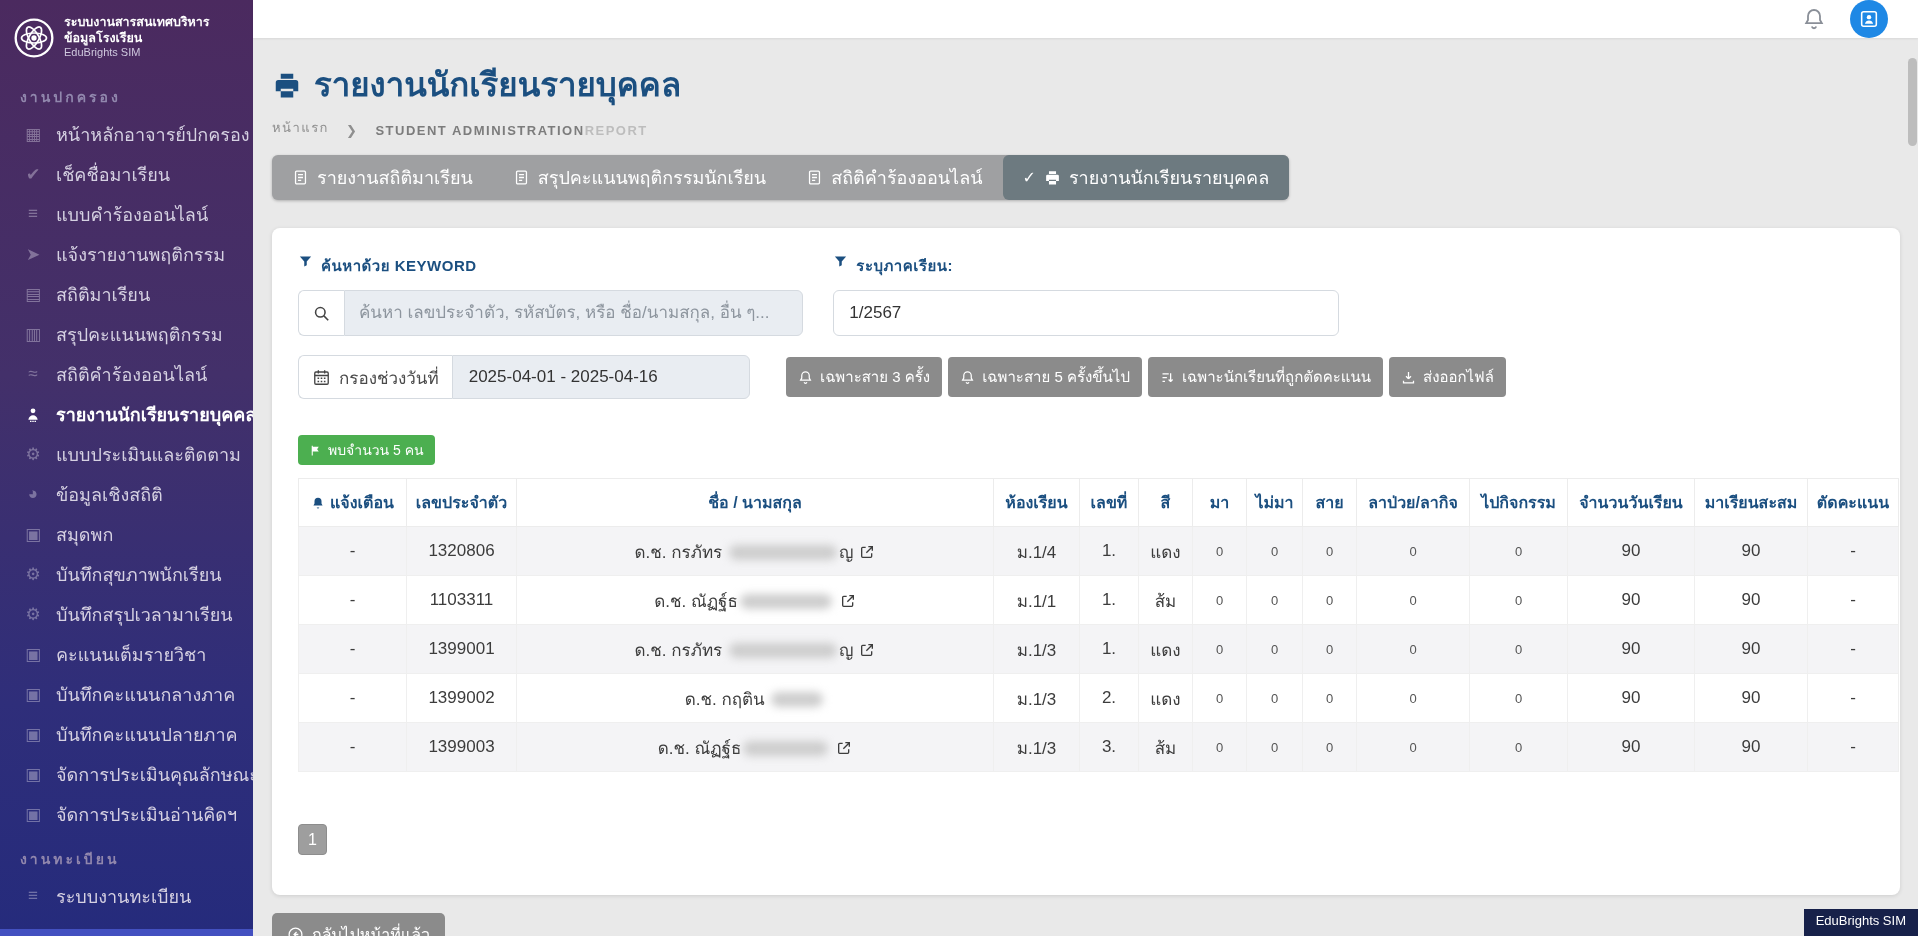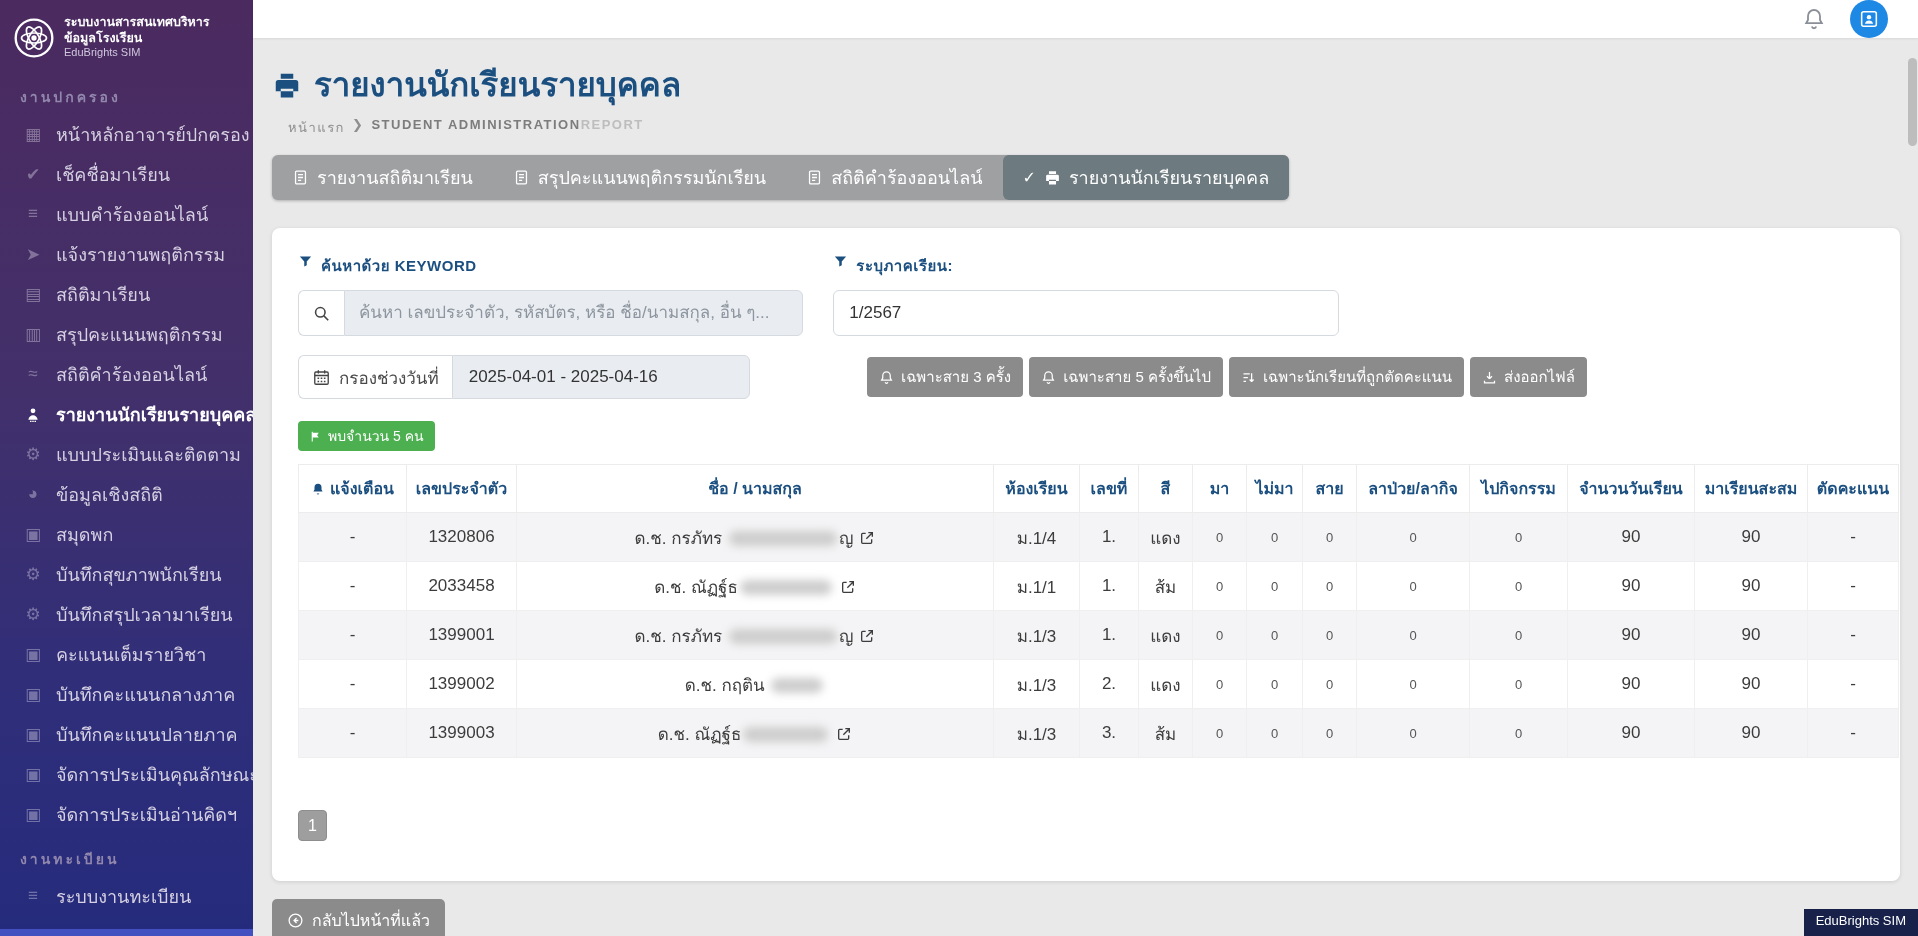--- a/index.html
+++ b/index.html
@@ -42,21 +42,21 @@
   }
   .topbar-bell { width:24px; height:24px; color:#8a8f98; cursor:pointer; }
   .avatar { width:38px; height:38px; border-radius:50%; background:#1e88e5; display:flex; align-items:center; justify-content:center; cursor:pointer; }
   .avatar svg { width:22px; height:22px; }
 
   .main { flex:1; padding:20px 0 0 19px; }
 
   .page-head { display:flex; align-items:center; gap:12px; }
   .page-head .pr-ico { width:30px; height:30px; color:#1b4f80; }
   .page-title { font-size:33px; font-weight:bold; color:#1b4f80; }
-  .breadcrumb { margin-top:6px; font-size:13px; letter-spacing:1.5px; color:#9a9a9a; display:flex; gap:7px; align-items:flex-start;margin-left:16px; }
+  .breadcrumb { margin-top:6px; font-size:13px; letter-spacing:1.5px; color:#9a9a9a; display:flex; gap:17px; align-items:flex-end; }
   .breadcrumb .bc-home { color:#8f8f8f; cursor:pointer; }
   .breadcrumb .bc-sep { color:#8f8f8f; font-weight:bold; }
   .breadcrumb .bc-strong { color:#7c7c7c; font-weight:bold; }
   .breadcrumb .bc-tail { color:#bdbdbd; font-weight:bold; }
 
   
   .tabs {
     display:inline-flex; margin-top:17px; background:#9fa0a2; border-radius:6px;
     box-shadow:0 1px 3px rgba(0,0,0,.25);
   }
@@ -94,30 +94,30 @@
     font-family:Liberation Sans, sans-serif;
   }
   .white-input::placeholder { color:#9aa1a8; }
 
   .row2 { display:flex; align-items:center; margin-top:19px; }
   .date-group { display:flex; height:44px; width:452px; }
   .date-value {
     flex:1; background:#e9edf2; border:1px solid #d5dae0; border-radius:0 6px 6px 0;
     display:flex; align-items:center; padding:0 16px; font-size:17px; color:#333;
   }
-  .actions { display:flex; gap:6px; margin-left:117px; }
+  .actions { display:flex; gap:6px; margin-left:36px; }
   .action-btn {
     display:flex; align-items:center; gap:7px; background:#8b8b8b; color:#fff; border:none;
     font-size:15px; padding:8px 12px; border-radius:4px; cursor:pointer;
     font-family:"Liberation Sans","DejaVu Sans",sans-serif; white-space:nowrap;
   }
   .action-btn svg { width:15px; height:15px; }
 
   .result-badge {
-    display:inline-flex; align-items:center; gap:6px; margin-top:22px;
+    display:inline-flex; align-items:center; gap:6px; margin-top:36px;
     background:#4caf50; color:#fff; font-size:14px; padding:4px 11px; border-radius:4px;
   }
   .result-badge svg { width:13px; height:13px; }
 
   
   table.report { border-collapse:collapse; table-layout:fixed; width:1594px; margin-top:13px; }
   table.report th {
     color:#1b4f80; font-size:16px; font-weight:bold; text-align:center;
     padding:11px 4px; border:1px solid #ececec; background:#fff; white-space:nowrap;
   }
@@ -471,21 +471,21 @@
               <td><span class="small-val">0</span></td>
               <td><span class="small-val">0</span></td>
               <td><span class="small-val">0</span></td>
               <td><span class="small-val">0</span></td>
               <td>90</td>
               <td>90</td>
               <td>-</td>
             </tr>
             <tr>
               <td>-</td>
-              <td>2033458</td>
+              <td>1103311</td>
               <td class="name-cell"><span>ด.ช. ณัฏฐ์ธ</span><span class="mask" style="width: 92px;"></span><span class="ext-link"><svg viewBox="0 0 24 24" fill="none" stroke="currentColor" stroke-width="2">
                     <path d="M10 5H5.5A1.5 1.5 0 0 0 4 6.5v12A1.5 1.5 0 0 0 5.5 20h12a1.5 1.5 0 0 0 1.5-1.5V14"></path>
                     <path d="M14 4h6v6M20 4l-9 9"></path>
                   </svg></span></td>
               <td>ม.1/1</td>
               <td>1.</td>
               <td>ส้ม</td>
               <td><span class="small-val">0</span></td>
               <td><span class="small-val">0</span></td>
               <td><span class="small-val">0</span></td>

